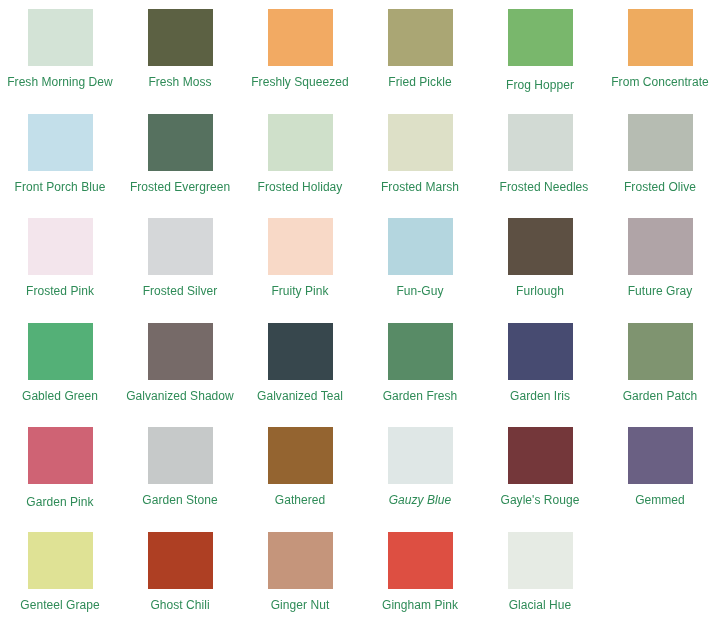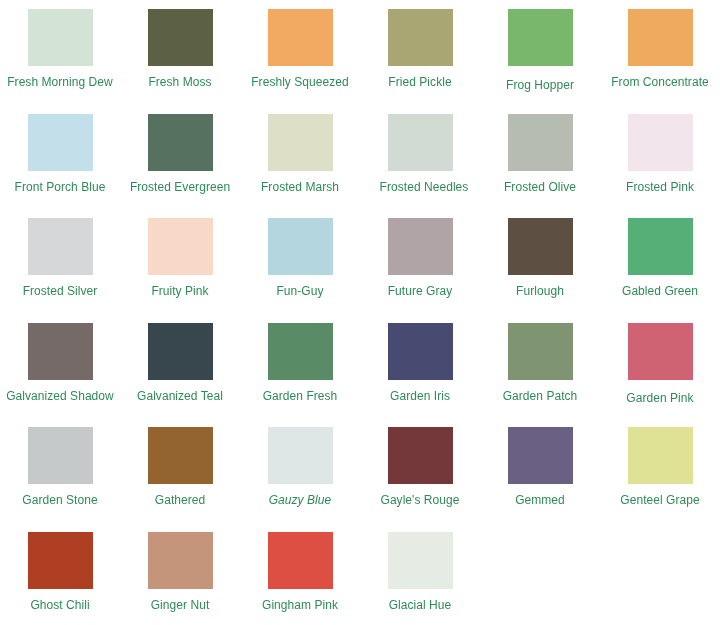--- a/index.html
+++ b/index.html
@@ -75,20 +75,24 @@
     </div>
     <div class="swatch-cell">
       <div class="swatch-chip" style="background-color: rgb(195, 223, 234);"></div>
       <div class="swatch-label" style="color: rgb(46, 139, 87);">Front Porch Blue</div>
     </div>
     <div class="swatch-cell">
       <div class="swatch-chip" style="background-color: rgb(86, 113, 95);"></div>
       <div class="swatch-label" style="color: rgb(46, 139, 87);">Frosted Evergreen</div>
     </div>
     <div class="swatch-cell">
+      <div class="swatch-chip" style="background-color: rgb(207, 224, 202);"></div>
+      <div class="swatch-label" style="color: rgb(46, 139, 87);">Frosted Holiday</div>
+    </div>
+    <div class="swatch-cell">
       <div class="swatch-chip" style="background-color: rgb(221, 224, 199);"></div>
       <div class="swatch-label" style="color: rgb(46, 139, 87);">Frosted Marsh</div>
     </div>
     <div class="swatch-cell">
       <div class="swatch-chip" style="background-color: rgb(210, 218, 212);"></div>
       <div class="swatch-label" style="color: rgb(46, 139, 87); margin-left: 8px;">Frosted Needles</div>
     </div>
     <div class="swatch-cell">
       <div class="swatch-chip" style="background-color: rgb(182, 188, 178);"></div>
       <div class="swatch-label" style="color: rgb(46, 139, 87);">Frosted Olive</div>
@@ -103,26 +107,26 @@
     </div>
     <div class="swatch-cell">
       <div class="swatch-chip" style="background-color: rgb(248, 217, 199);"></div>
       <div class="swatch-label" style="color: rgb(46, 139, 87);">Fruity Pink</div>
     </div>
     <div class="swatch-cell">
       <div class="swatch-chip" style="background-color: rgb(180, 214, 223);"></div>
       <div class="swatch-label" style="color: rgb(46, 139, 87);">Fun-Guy</div>
     </div>
     <div class="swatch-cell">
+      <div class="swatch-chip" style="background-color: rgb(93, 80, 67);"></div>
+      <div class="swatch-label" style="color: rgb(46, 139, 87);">Furlough</div>
+    </div>
+    <div class="swatch-cell">
       <div class="swatch-chip" style="background-color: rgb(176, 164, 167);"></div>
       <div class="swatch-label" style="color: rgb(46, 139, 87);">Future Gray</div>
-    </div>
-    <div class="swatch-cell">
-      <div class="swatch-chip" style="background-color: rgb(93, 80, 67);"></div>
-      <div class="swatch-label" style="color: rgb(46, 139, 87);">Furlough</div>
     </div>
     <div class="swatch-cell">
       <div class="swatch-chip" style="background-color: rgb(84, 176, 119);"></div>
       <div class="swatch-label" style="color: rgb(46, 139, 87);">Gabled Green</div>
     </div>
     <div class="swatch-cell">
       <div class="swatch-chip" style="background-color: rgb(118, 106, 104);"></div>
       <div class="swatch-label" style="color: rgb(46, 139, 87);">Galvanized Shadow</div>
     </div>
     <div class="swatch-cell">

